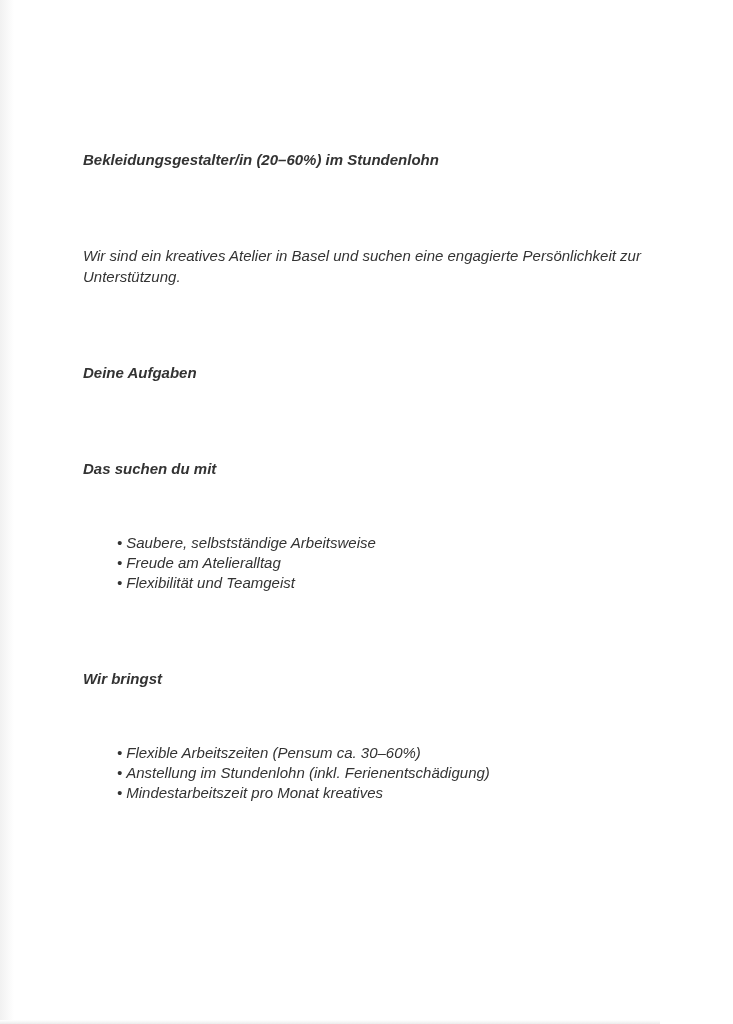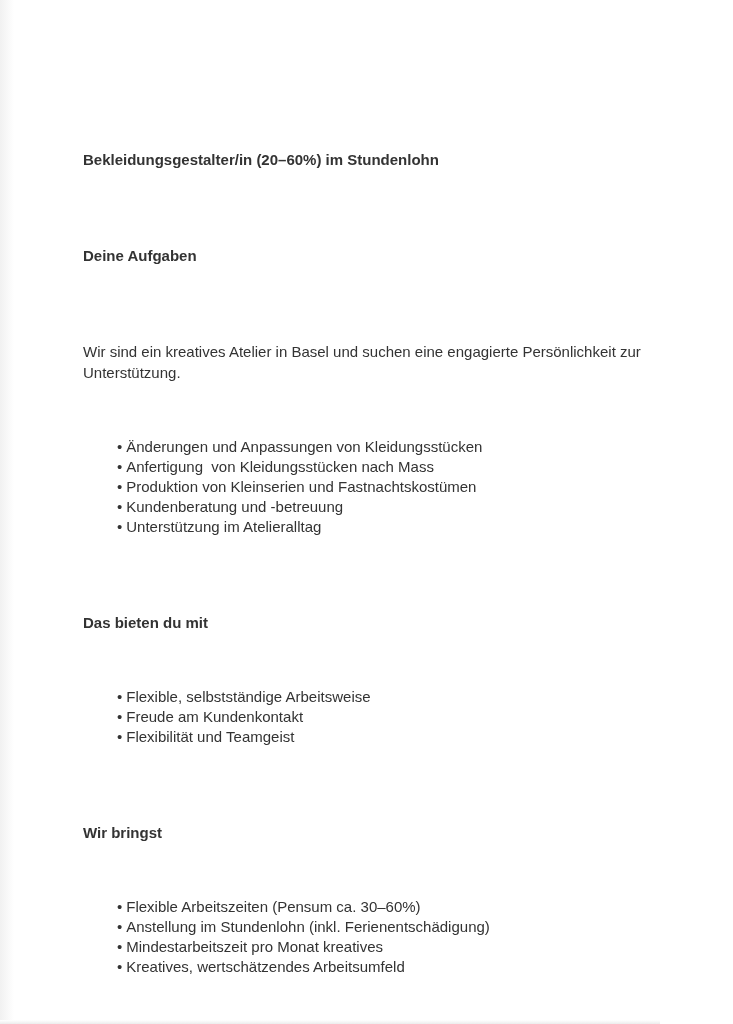--- a/index.html
+++ b/index.html
@@ -8,20 +8,21 @@
     width: 733px;
     height: 1024px;
     background: var(--page-background, #ffffff);
     overflow: hidden;
   }
   .viewport {
     position: relative;
     width: 660px;
     height: 1024px;
     background: var(--page-background, #ffffff);
+    font-style: italic;
   }
   
   .viewport::before {
     content: "";
     position: absolute;
     left: 0; top: 0; bottom: 0;
     width: 14px;
     background: linear-gradient(to right, #f1f1f1, #ffffff);
     pointer-events: none;
   }
@@ -58,30 +59,29 @@
   }
 </style>
 </head>
 <body>
 
 <div class="viewport">
   <div class="content">
 
     <p class="block bold">Bekleidungsgestalter/in (20–60%) im Stundenlohn</p>
 
+    <p class="block">Wir sind ein kreatives Atelier in Basel und suchen eine engagierte Persönlichkeit zur Unterstützung.</p>
+
     <p class="block bold">Deine Aufgaben</p>
 
-    <p class="block">Wir sind ein kreatives Atelier in Basel und suchen eine engagierte Persönlichkeit zur Unterstützung.</p>
-    <ul class="bullets"><li>Änderungen und Anpassungen von Kleidungsstücken</li><li>Anfertigung  von Kleidungsstücken nach Mass</li><li>Produktion von Kleinserien und Fastnachtskostümen</li><li>Kundenberatung und -betreuung</li><li>Unterstützung im Atelieralltag</li></ul>
-
-    <p class="block bold">Das bieten du mit</p>
-    <ul class="bullets"><li>Flexible, selbstständige Arbeitsweise</li><li>Freude am Kundenkontakt</li><li>Flexibilität und Teamgeist</li></ul>
+    <p class="block bold">Das suchen du mit</p>
+    <ul class="bullets"><li>Saubere, selbstständige Arbeitsweise</li><li>Freude am Atelieralltag</li><li>Flexibilität und Teamgeist</li></ul>
 
     <p class="block bold">Wir bringst</p>
-    <ul class="bullets"><li>Flexible Arbeitszeiten (Pensum ca. 30–60%)</li><li>Anstellung im Stundenlohn (inkl. Ferienentschädigung)</li><li>Mindestarbeitszeit pro Monat kreatives</li><li>Kreatives, wertschätzendes Arbeitsumfeld</li></ul>
+    <ul class="bullets"><li>Flexible Arbeitszeiten (Pensum ca. 30–60%)</li><li>Anstellung im Stundenlohn (inkl. Ferienentschädigung)</li><li>Mindestarbeitszeit pro Monat kreatives</li></ul>
 
     
 
     
 
     
 
   </div>
 </div>
 

